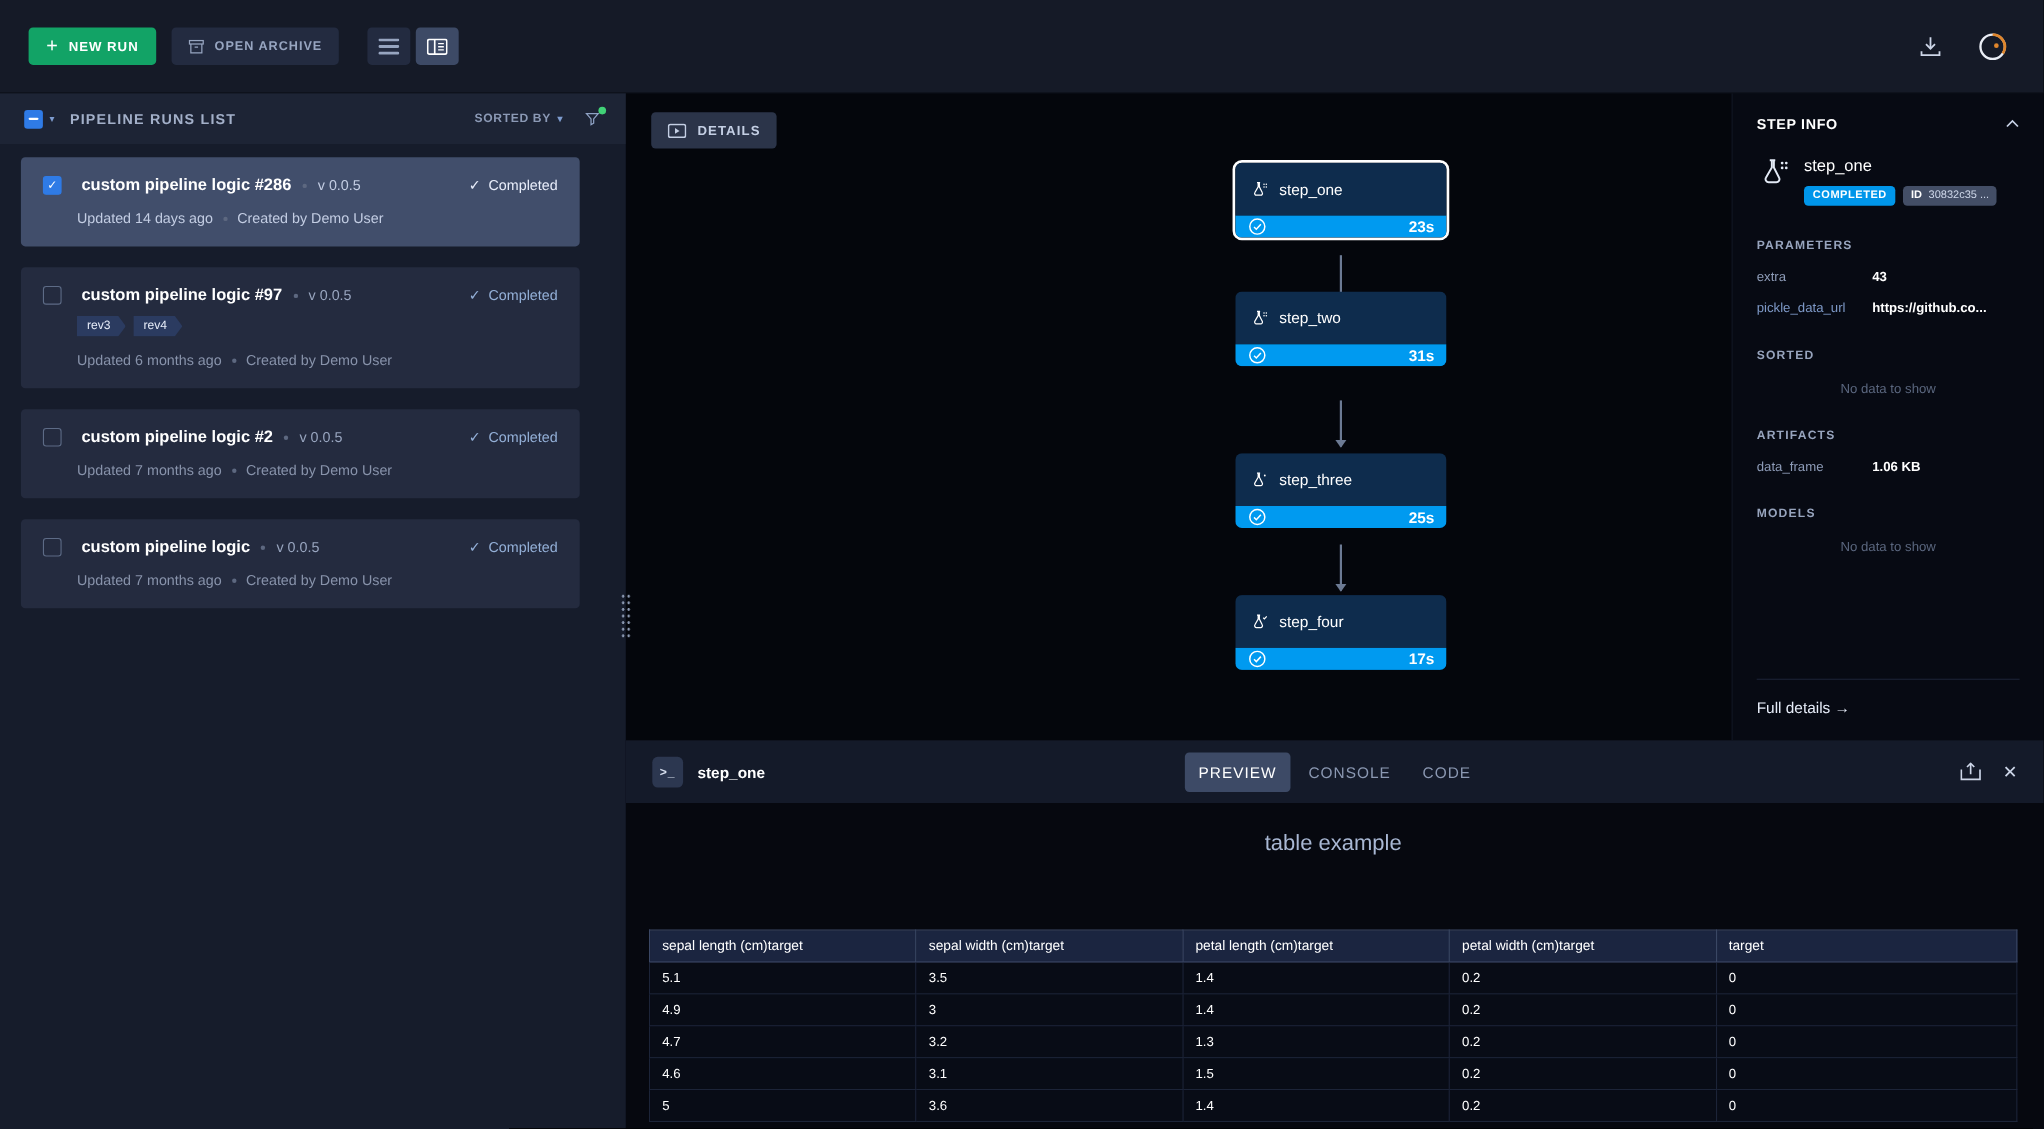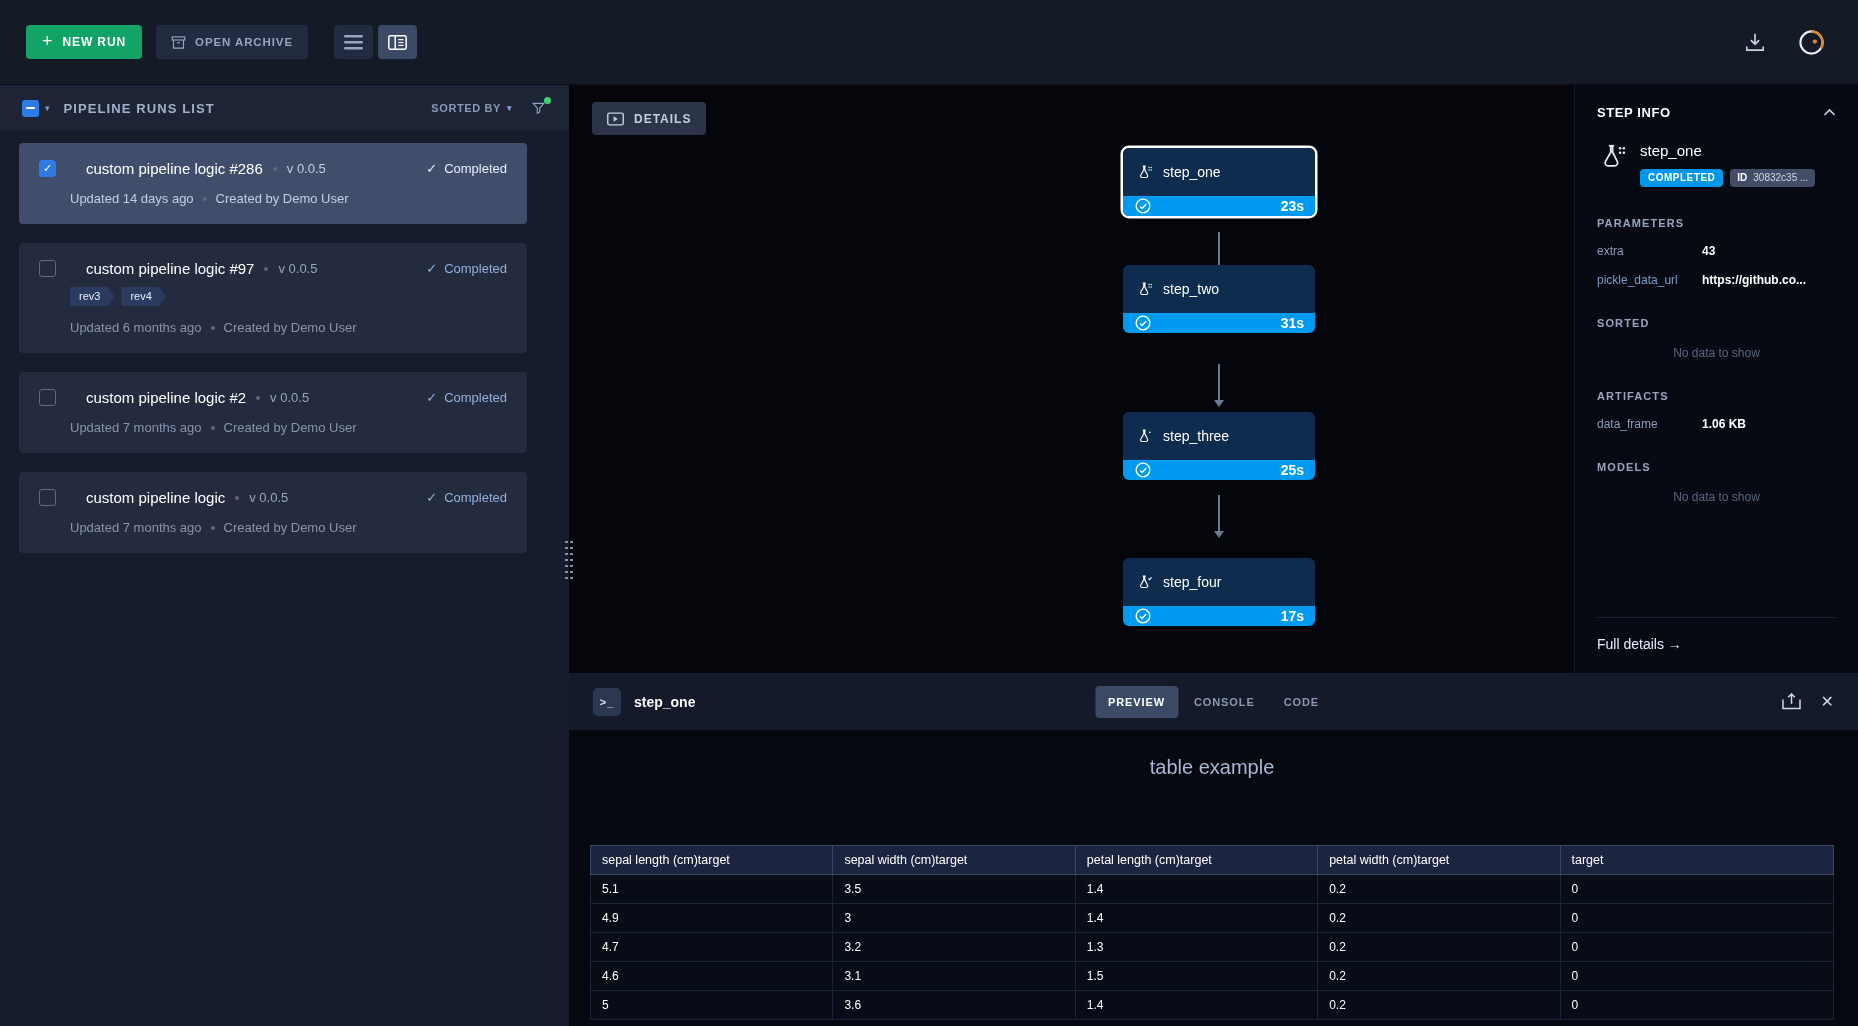--- a/index.html
+++ b/index.html
@@ -35,21 +35,21 @@
   .sorted-by .hdr-caret { margin-left:0; }
   .filter-btn { position:relative; background:none; border:none; margin-left:18px; display:flex; align-items:center; }
   .filter-dot { position:absolute; top:-3px; right:-4px; width:7px; height:7px; border-radius:50%; background:#41d277; }
 
   .runs-list { flex:1; overflow:hidden; padding:12px 42px 0 19px; }
   .run-card { background:#242b3f; border-radius:4px; padding:17px 20px 18px 20px; margin-bottom:19px; cursor:pointer; }
   .run-card.selected { background:#414e6b; }
   .rc-row1 { display:flex; align-items:center; gap:10px; }
   .rc-checkbox { width:17px; height:17px; flex:0 0 17px; border:1px solid #5d6b86; border-radius:3px; background:transparent; display:inline-flex; align-items:center; justify-content:center; font-size:11px; color:transparent; }
   .rc-checkbox.checked { background:#2f7be6; border-color:#2f7be6; color:#fff; }
-  .rc-title { margin-left:20px; font-size:15px; font-weight:normal; color:#fff; }
+  .rc-title { margin-left:8px; font-size:15px; font-weight:bold; color:#fff; }
   .sep-dot { width:4px; height:4px; flex:0 0 4px; border-radius:50%; background:#5d6880; }
   .rc-version { font-size:13px; color:#98a5bf; }
   .run-card.selected .rc-version { color:#c3cde3; }
   .rc-status { margin-left:auto; display:inline-flex; align-items:center; gap:7px; font-size:13px; color:#94b0d8; }
   .run-card.selected .rc-status { color:#e9eefb; }
   .rc-tags { margin-top:10px; padding-left:31px; display:flex; gap:7px; }
   .rc-tag { background:#2b3b60; color:#e7edf9; font-size:11px; line-height:1; padding:4px 14px 4px 9px; clip-path:polygon(0 0,calc(100% - 7px) 0,100% 50%,calc(100% - 7px) 100%,0 100%); }
   .rc-row2 { margin-top:14px; padding-left:31px; display:flex; align-items:center; gap:9px; font-size:13px; color:#8893ab; }
   .run-card.selected .rc-row2 { color:#c3cde3; }
 
@@ -89,21 +89,21 @@
   .si-empty { margin-top:17px; text-align:center; font-size:12px; color:#5a667e; }
   .si-footer { margin-top:auto; border-top:1px solid #1c2336; padding-top:17px; }
   .full-details-link { font-size:14px; color:#e7edf9; cursor:pointer; text-decoration:none; }
 
   
   .bottom-panel { flex:1; min-height:0; display:flex; flex-direction:column; background:#06080f; }
   .bp-header { flex:0 0 57px; background:#141a29; display:flex; align-items:center; padding:0 24px; position:relative; }
   .terminal-chip { width:28px; height:28px; border-radius:5px; background:#2c3750; color:#dbe3f2; font-size:11px; font-weight:bold; letter-spacing:1px; display:flex; align-items:center; justify-content:center; }
   .bp-step-name { margin-left:13px; font-size:14px; font-weight:bold; }
   .bp-tabs { position:absolute; left:50%; transform:translateX(-50%); display:flex; gap:3px; }
-  .bp-tab { background:transparent; border:none; color:#8b98b2; font-size:11px; font-weight:bold; letter-spacing:.9px; padding:10px 13px; border-radius:4px; }
+  .bp-tab { background:transparent; border:none; color:#8b98b2; font-size:14px; font-weight:normal; letter-spacing:.9px; padding:10px 13px; border-radius:4px; }
   .bp-tab.active { background:#3d4a66; color:#fff; }
   .bp-actions { margin-left:auto; display:flex; align-items:center; gap:20px; }
   .bp-action-btn { background:none; border:none; color:#cdd6e8; display:flex; align-items:center; font-size:16px; }
   .bp-body { flex:1; min-height:0; overflow:hidden; padding:0 24px 0 21px; }
   .bp-title { margin-top:26px; text-align:center; font-size:20px; color:#a9b8d4; }
   .preview-table { width:100%; margin-top:66px; border-collapse:collapse; table-layout:fixed; }
   .preview-table th { background:#1b2540; border:1px solid #3a4764; font-weight:400; font-size:12.5px; text-align:left; padding:7px 11px; color:#fff; }
   .preview-table td { background:#080c16; border:1px solid #1c2438; font-size:12px; padding:7px 11px; color:#fff; }
 </style>
 </head>
@@ -358,21 +358,21 @@
                 <svg width="18" height="18" viewBox="0 0 20 20" fill="none" stroke="#fff" stroke-width="1.5">
                     <circle cx="10" cy="10" r="7.6"></circle>
                     <path d="M6.7 10.4l2.3 2.3 4.6-5"></path>
                   </svg>
               </span>
               <span>25s</span>
             </div>
           </div>
           <div class="dag-arrow" style="top:410px;height:42px"></div>
 
-          <div class="dag-node" style="top:473px">
+          <div class="dag-node" style="top:456px">
             <div class="node-head">
               <span style="display:flex">
                 <svg width="17" height="17" viewBox="0 0 24 24" fill="none" stroke="#fff" stroke-width="1.6">
                     <path d="M9.5 3h4"></path>
                     <path d="M11 3v5.2L6.8 15.5A2.3 2.3 0 0 0 8.9 19h5.2a2.3 2.3 0 0 0 2.1-3.5L12.5 8.2V3"></path>
                     <path d="M17.5 6.5l1.5 1.5 3-3.2"></path>
                   </svg>
               </span>
               <span>step_four</span>
             </div>

